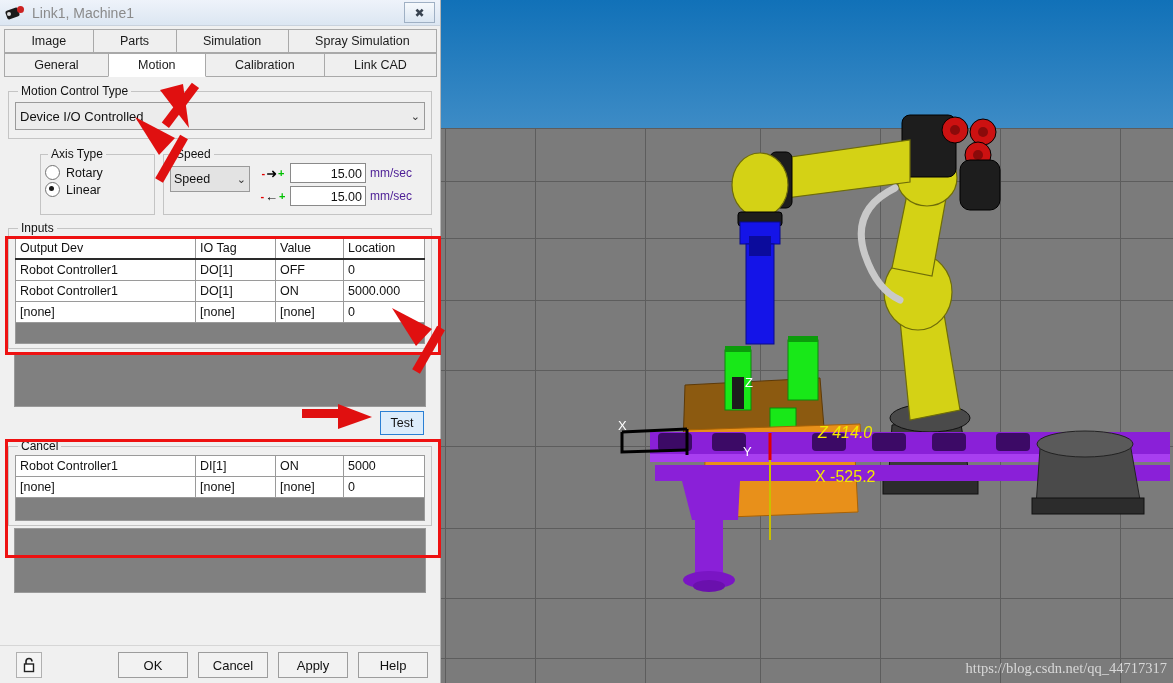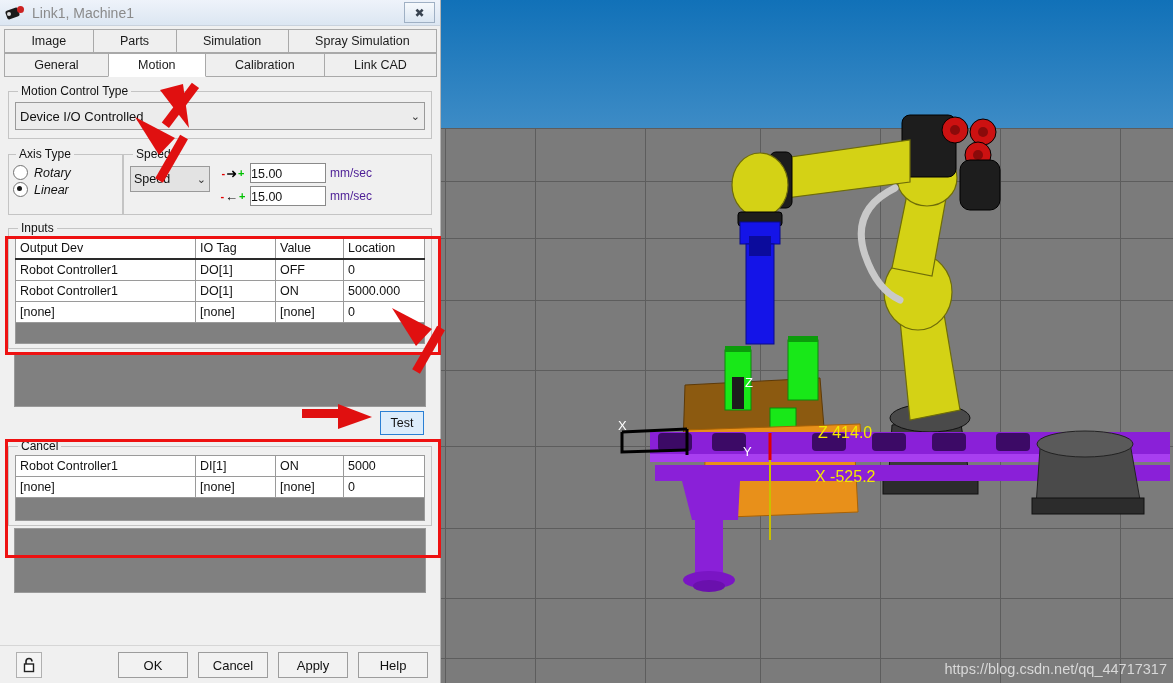--- a/index.html
+++ b/index.html
@@ -41,39 +41,39 @@
   
   #content{position:absolute;left:0;top:78px;width:440px;height:560px;background:#f0f0f0;
            padding:6px 8px 0 8px;box-sizing:border-box;}
   fieldset{border:1px solid #c4c4c4;margin:0;padding:0;}
   legend{font-size:12px;color:#111;padding:0 3px;margin-left:3px;}
   #mct{margin-bottom:8px;padding:4px 6px 8px 6px;}
   .combo{height:26px;border:1px solid #9a9a9a;background:#ececec;display:flex;align-items:center;
          padding:0 4px;font-size:13px;color:#111;cursor:pointer;}
   .combo .val{flex:1 1 auto;}
   .caret{font-size:11px;color:#333;}
-  #midrow{display:flex;margin-bottom:6px;}
+  #midrow{display:flex;gap:8px;margin-bottom:6px;margin-left:32px;}
   #axisfs{width:105px;padding:2px 4px 6px 4px;}
-  .radio{display:flex;align-items:center;font-size:12.5px;color:#111;margin:2px 0;cursor:pointer;font-style:italic;}
+  .radio{display:flex;align-items:center;font-size:12.5px;color:#111;margin:2px 0;cursor:pointer;}
   .rc{width:13px;height:13px;border-radius:50%;border:1px solid #737373;background:#fff;
       margin-right:6px;position:relative;flex:0 0 auto;}
   .rc.on::after{content:"";position:absolute;left:3px;top:3px;width:5px;height:5px;border-radius:50%;background:#1a1a1a;}
   #speedfs{flex:1 1 auto;padding:2px 6px 5px 6px;}
   .speedgrid{display:flex;align-items:flex-start;gap:6px;}
   .spcombo{width:72px;height:24px;border:1px solid #9a9a9a;background:#e3e3e3;display:flex;
            align-items:center;padding:0 3px;font-size:12.5px;color:#111;margin-top:3px;cursor:pointer;}
   .spcombo .val{flex:1 1 auto;}
   .sprows{flex:1 1 auto;}
   .sprow{display:flex;align-items:center;margin-bottom:3px;}
   .dirico{width:34px;font-size:11px;display:flex;align-items:center;justify-content:center;
           letter-spacing:0px;flex:0 0 auto;}
   .dirico .m{color:#e20000;font-weight:bold;}
   .dirico .p{color:#00c000;font-weight:bold;}
   .dirico .a{color:#000;font-size:13px;padding:0 1px;}
-  .numin{width:76px;height:20px;border:1px solid #8a8a8a;background:#fff;text-align:left;
+  .numin{width:76px;height:20px;border:1px solid #8a8a8a;background:#fff;text-align:right;
          font-size:12.5px;color:#111;padding:1px 3px 0 0;box-sizing:border-box;line-height:18px;}
   .unit{font-size:12px;color:#4c1d95;margin-left:4px;}
   
   .tblfs{padding:2px 6px 4px 6px;background:#f0f0f0;}
   table{border-collapse:collapse;width:100%;table-layout:fixed;font-size:12.5px;}
   th,td{border:1px solid #9a9a9a;height:20px;padding:0 4px;text-align:left;color:#111;
         background:#fff;font-weight:normal;white-space:nowrap;overflow:hidden;}
   th{border-bottom:2px solid #2a2a2a;}
   .grayfill{background:#808080;height:20px;border:1px solid #9a9a9a;border-top:none;}
   .bigfill{background:#808080;border:1px solid #9a9a9a;}
@@ -88,21 +88,21 @@
   #bottombar{position:absolute;left:0;top:645px;width:440px;height:38px;background:#f0f0f0;
              border-top:1px solid #d6d6d6;display:flex;align-items:center;}
   #lock-btn{width:24px;height:24px;margin-left:16px;border:1px solid #b0b0b0;background:#f4f4f4;
             display:flex;align-items:center;justify-content:center;cursor:pointer;}
   #btns{margin-left:auto;display:flex;gap:10px;margin-right:12px;}
   .dlgbtn{width:68px;height:24px;border:1px solid #9d9d9d;background:#f2f2f2;font-size:13px;
           color:#111;display:flex;align-items:center;justify-content:center;cursor:pointer;}
   
   .lbl3d{position:absolute;color:#f2e800;font-size:16px;font-family:"Liberation Sans",sans-serif;}
   .lblw{position:absolute;color:#fff;font-size:13px;}
-  #watermark{position:absolute;right:6px;bottom:6px;color:#d8d8d8;font-size:14.5px;}
+  #watermark{position:absolute;right:6px;bottom:6px;color:#d8d8d8;font-size:14.5px;font-family:Liberation Serif, serif;}
 </style>
 </head>
 <body>
 
 <div id="viewport">
   <div id="sky"></div>
   <div id="floor">
     <div class="gl glh" style="top:0px;"></div>
     <div class="gl glh" style="top:53px;"></div>
     <div class="gl glh" style="top:110px;"></div>
@@ -197,21 +197,21 @@
     <rect x="885" y="670" width="50" height="13" fill="#c0c0c0"></rect>
 
     <path d="M600 448 L690 443 L700 500 L596 506 Z" fill="#4a4a4a" stroke="#222"></path>
     <ellipse cx="645" cy="444" rx="48" ry="13" fill="#5a5a5a" stroke="#222"></ellipse>
     <rect x="592" y="498" width="112" height="16" fill="#2c2c2c" stroke="#111"></rect>
   </svg>
 
   <span class="lblw" style="left:305px;top:375px;">Z</span>
   <span class="lblw" style="left:178px;top:418px;">X</span>
   <span class="lblw" style="left:303px;top:444px;">Y</span>
-  <span class="lbl3d" style="left:378px;top:424px;">Z 414.0</span>
+  <span class="lbl3d" style="left:378px;top:424px;font-style:italic;">Z 414.0</span>
   <span class="lbl3d" style="left:375px;top:468px;">X -525.2</span>
   <span id="watermark">https://blog.csdn.net/qq_44717317</span>
 </div>
 
 <div id="dlg">
 
   <div id="titlebar">
     <div id="title-icon">
       <div class="body"></div>
         <div class="dot"></div>

